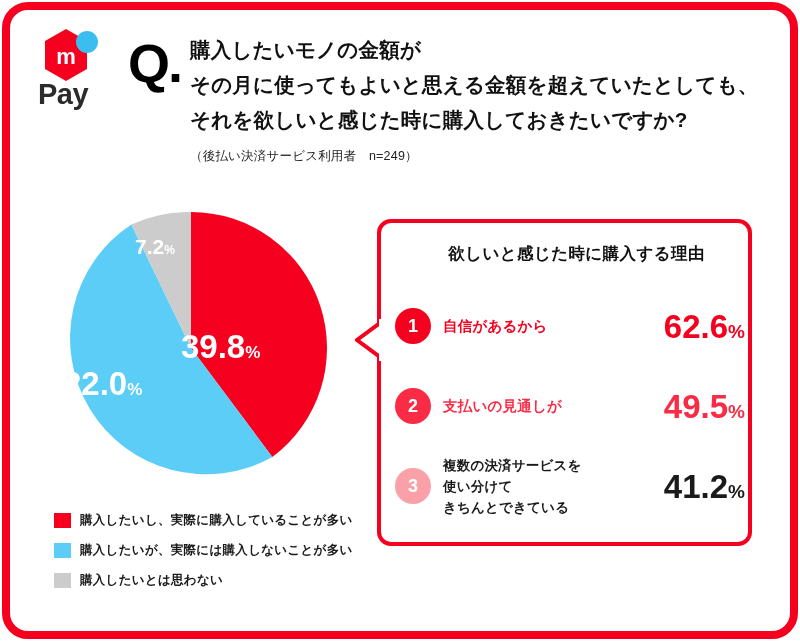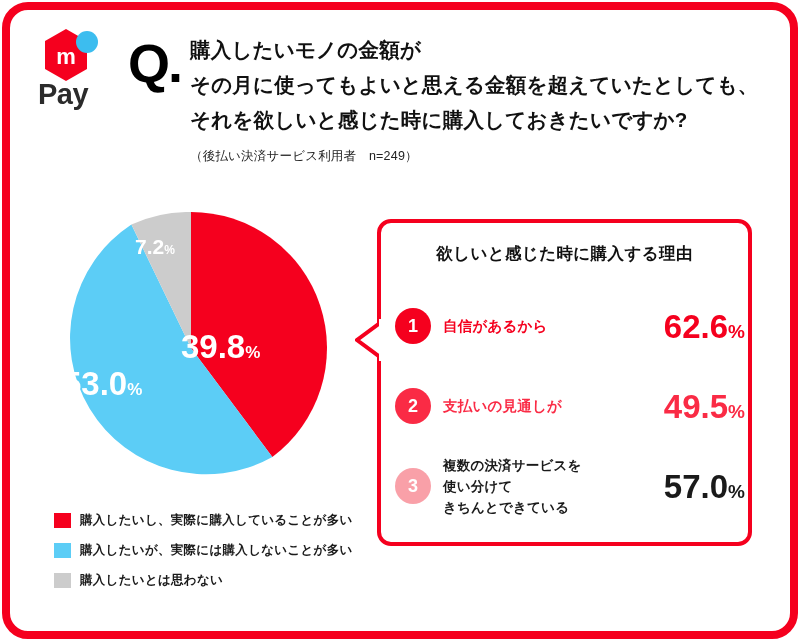--- a/index.html
+++ b/index.html
@@ -174,21 +174,21 @@
   
   #panel-notch {
     position: absolute;
     left: -26px;
     top: 96px;
     width: 30px;
     height: 42px;
   }
   #panel-title {
     position: absolute;
-    left: 0;
+    left: 12px;
     top: 20px;
     width: 100%;
     text-align: center;
     font-size: 16.5px;
     font-weight: bold;
     color: #111111;
     letter-spacing: 0.4px;
   }
   .reason-row {
     position: absolute;
@@ -279,21 +279,21 @@
 
       <path fill="#5ccdf6" d="M136 136 L217.34 244.99 A136 136 0 0 1 76.41 12.55 Z"></path>
 
       <path fill="#cccccc" d="M136 136 L76.41 12.55 A136 136 0 0 1 136 0 Z"></path>
     </svg>
 
     <div class="pie-label" id="label-red">
       <span class="num">39.8</span><span class="pct">%</span>
     </div>
     <div class="pie-label" id="label-blue">
-      <span class="num">53.0</span><span class="pct">%</span>
+      <span class="num">22.0</span><span class="pct">%</span>
     </div>
     <div class="pie-label" id="label-gray">
       <span class="num">7.2</span><span class="pct">%</span>
     </div>
   </div>
 
   <div id="legend">
     <div class="legend-row">
       <span class="legend-swatch" style="background:#f5001e"></span>
       <span class="legend-text">購入したいし、実際に購入していることが多い</span>
@@ -345,18 +345,18 @@
     <div class="reason-row" id="reason-3">
       <div class="rank-badge" style="background:#f9a0a8">
         <span>3</span>
       </div>
       <div class="reason-label" style="color:#1a1a1a">
         <div>複数の決済サービスを</div>
         <div>使い分けて</div>
         <div>きちんとできている</div>
       </div>
       <div class="reason-value" style="color:#1a1a1a">
-        <span class="num">57.0</span><span class="pct">%</span>
+        <span class="num">41.2</span><span class="pct">%</span>
       </div>
     </div>
 
   </div>
 </div>
 
 </body></html>

